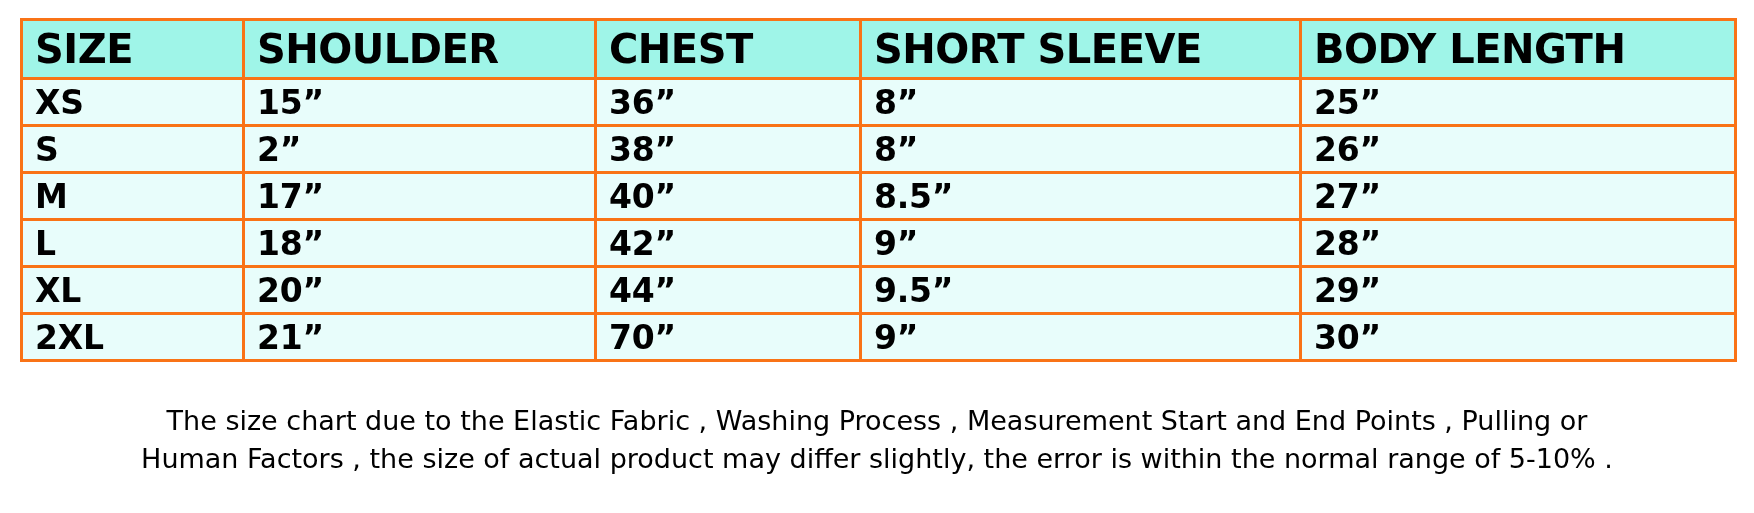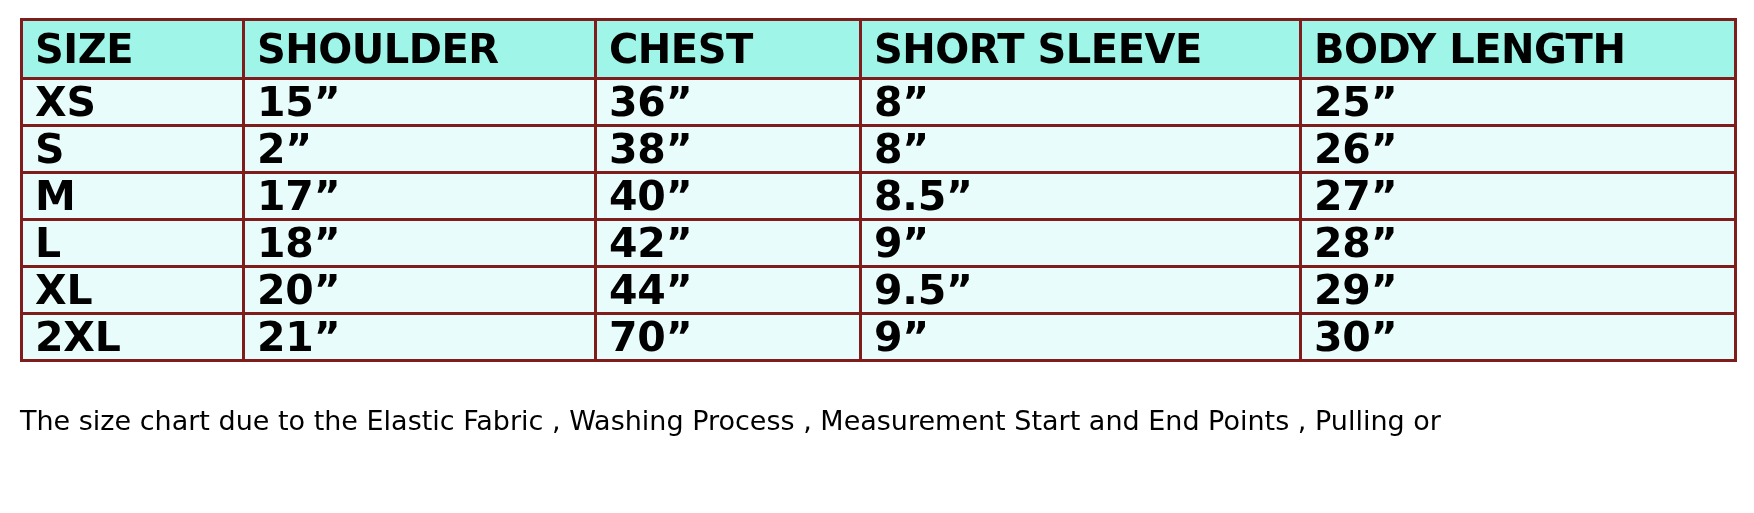--- a/index.html
+++ b/index.html
@@ -29,49 +29,49 @@
     border: 3px solid #000000;
   }
   table.size-chart col.c0 { width: 222px; }
   table.size-chart col.c1 { width: 352px; }
   table.size-chart col.c2 { width: 265px; }
   table.size-chart col.c3 { width: 440px; }
   table.size-chart col.c4 { width: 435px; }
 
   table.size-chart th,
   table.size-chart td {
-    border: 3px solid #7f1d1d;
+    border: 3px solid #f97316;
     padding: 0 0 0 12px;
     text-align: left;
     vertical-align: middle;
     font-weight: bold;
     color: #000000;
     white-space: nowrap;
     overflow: hidden;
   }
   table.size-chart thead th {
     background: #9ff5e8;
     height: 56px;
     font-size: 40px;
     line-height: 40px;
     letter-spacing: -0.5px;
   }
   table.size-chart tbody td {
     background: #e8fdfb;
     height: 44px;
-    font-size: 41px;
+    font-size: 33px;
     line-height: 33px;
     letter-spacing: -0.2px;
   }
   .note {
     position: absolute;
     left: 20px;
     top: 402px;
     width: 1714px;
-    text-align: left;
+    text-align: center;
     font-size: 27px;
     line-height: 38px;
     color: #000000;
     font-family: "DejaVu Sans", sans-serif;
     font-weight: normal;
   }
   .note-line { display: block; }
 </style>
 </head>
 <body>
@@ -136,15 +136,16 @@
         <td>21”</td>
         <td>70”</td>
         <td>9”</td>
         <td>30”</td>
       </tr>
     </tbody>
   </table>
 
   <div class="note">
     <span class="note-line">The size chart due to the Elastic Fabric , Washing Process , Measurement Start and End Points , Pulling or</span>
+    <span class="note-line">Human Factors , the size of actual product may differ slightly, the error is within the normal range of 5-10% .</span>
   </div>
 
 </div>
 
 </body></html>

